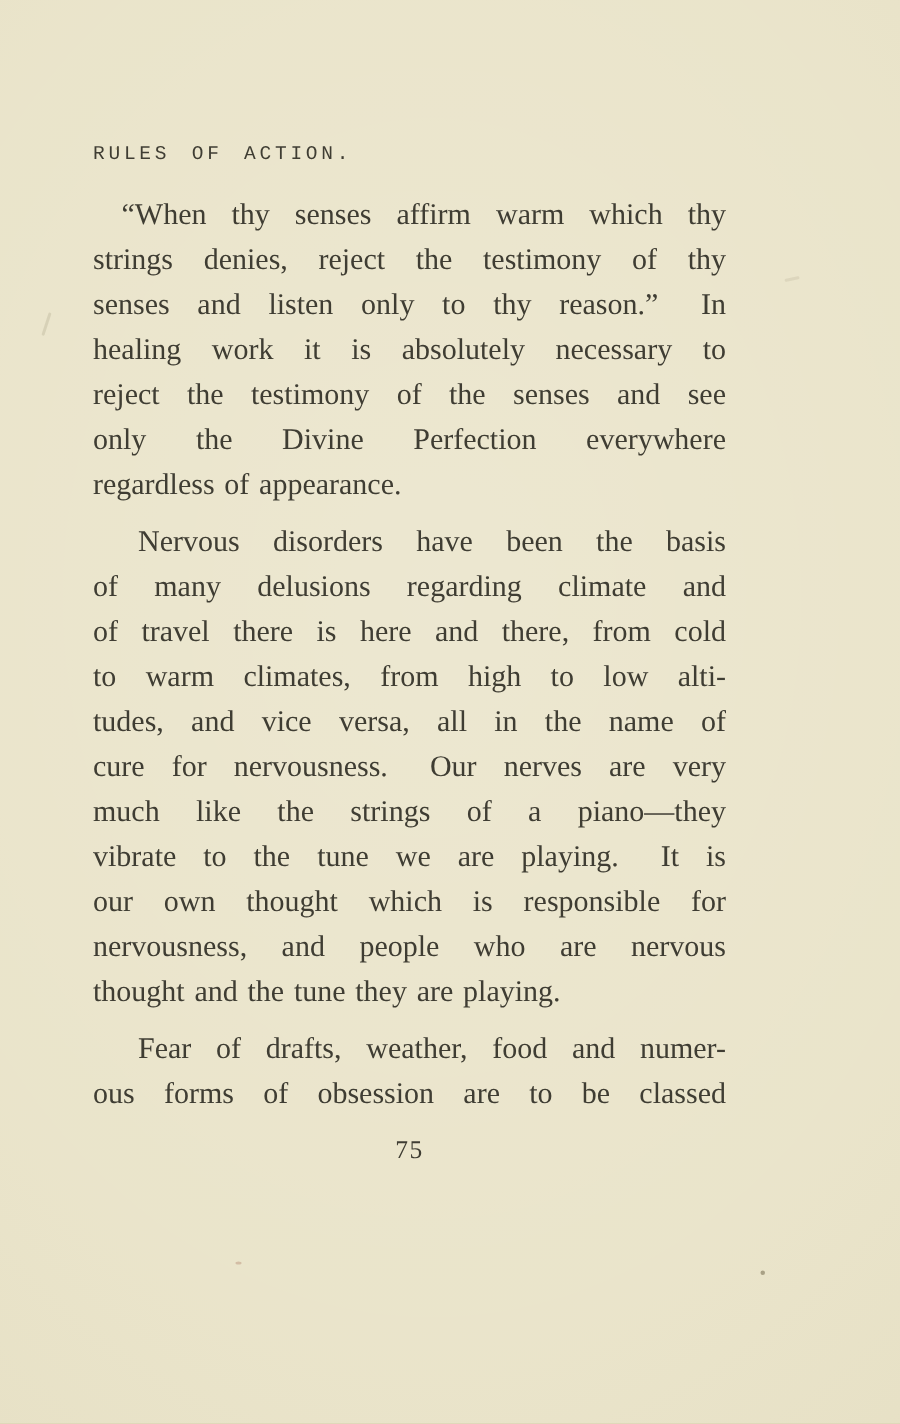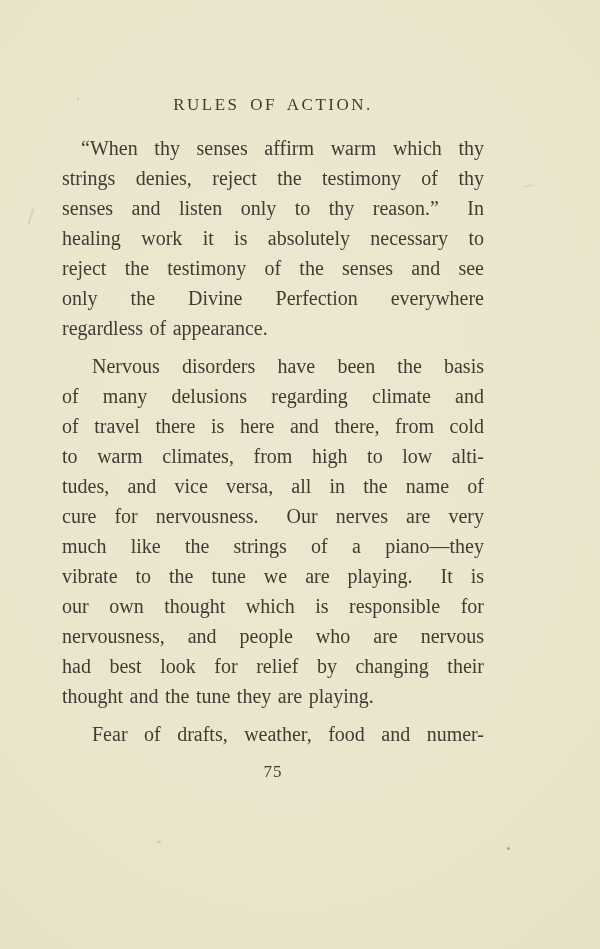--- a/index.html
+++ b/index.html
@@ -27,25 +27,25 @@
     color: var(--ink);
   }
   .content {
     position: absolute;
     top: 95px;
     left: 62px;
     width: 422px;
   }
   .running-head {
     margin: 0 0 18px 0;
-    text-align: center;
-    font-size: 17px;
+    font-size: 13px;
     font-weight: normal;
     letter-spacing: 2.5px;
     word-spacing: 4px;
+    font-family: Liberation Mono, monospace;
   }
   .para { margin: 0; }
   .para + .para { margin-top: 8px; }
   .line {
     font-size: 20px;
     line-height: 30px;
     text-align: justify;
     text-align-last: justify;
     word-spacing: 1.5px;
     white-space: normal;
@@ -96,25 +96,25 @@
           <div class="line first">Nervous disorders have been the basis</div>
           <div class="line">of many delusions regarding climate and</div>
           <div class="line">of travel there is here and there, from cold</div>
           <div class="line">to warm climates, from high to low alti-</div>
           <div class="line">tudes, and vice versa, all in the name of</div>
           <div class="line">cure for nervousness.  Our nerves are very</div>
           <div class="line">much like the strings of a piano—they</div>
           <div class="line">vibrate to the tune we are playing.  It is</div>
           <div class="line">our own thought which is responsible for</div>
           <div class="line">nervousness, and people who are nervous</div>
-          <div class="line">had best look for relief by changing their</div>
           <div class="line lastline">thought and the tune they are playing.</div>
         </div>
         <div class="para">
           <div class="line first">Fear of drafts, weather, food and numer-</div>
+          <div class="line">ous forms of obsession are to be classed</div>
         </div>
       </div>
     <div class="pageno">75</div>
   </div>
   <div class="speck s1"></div>
   <div class="speck s2"></div>
   <div class="speck s3"></div>
   <div class="crease c1"></div>
   <div class="crease c2"></div>
 </div>

